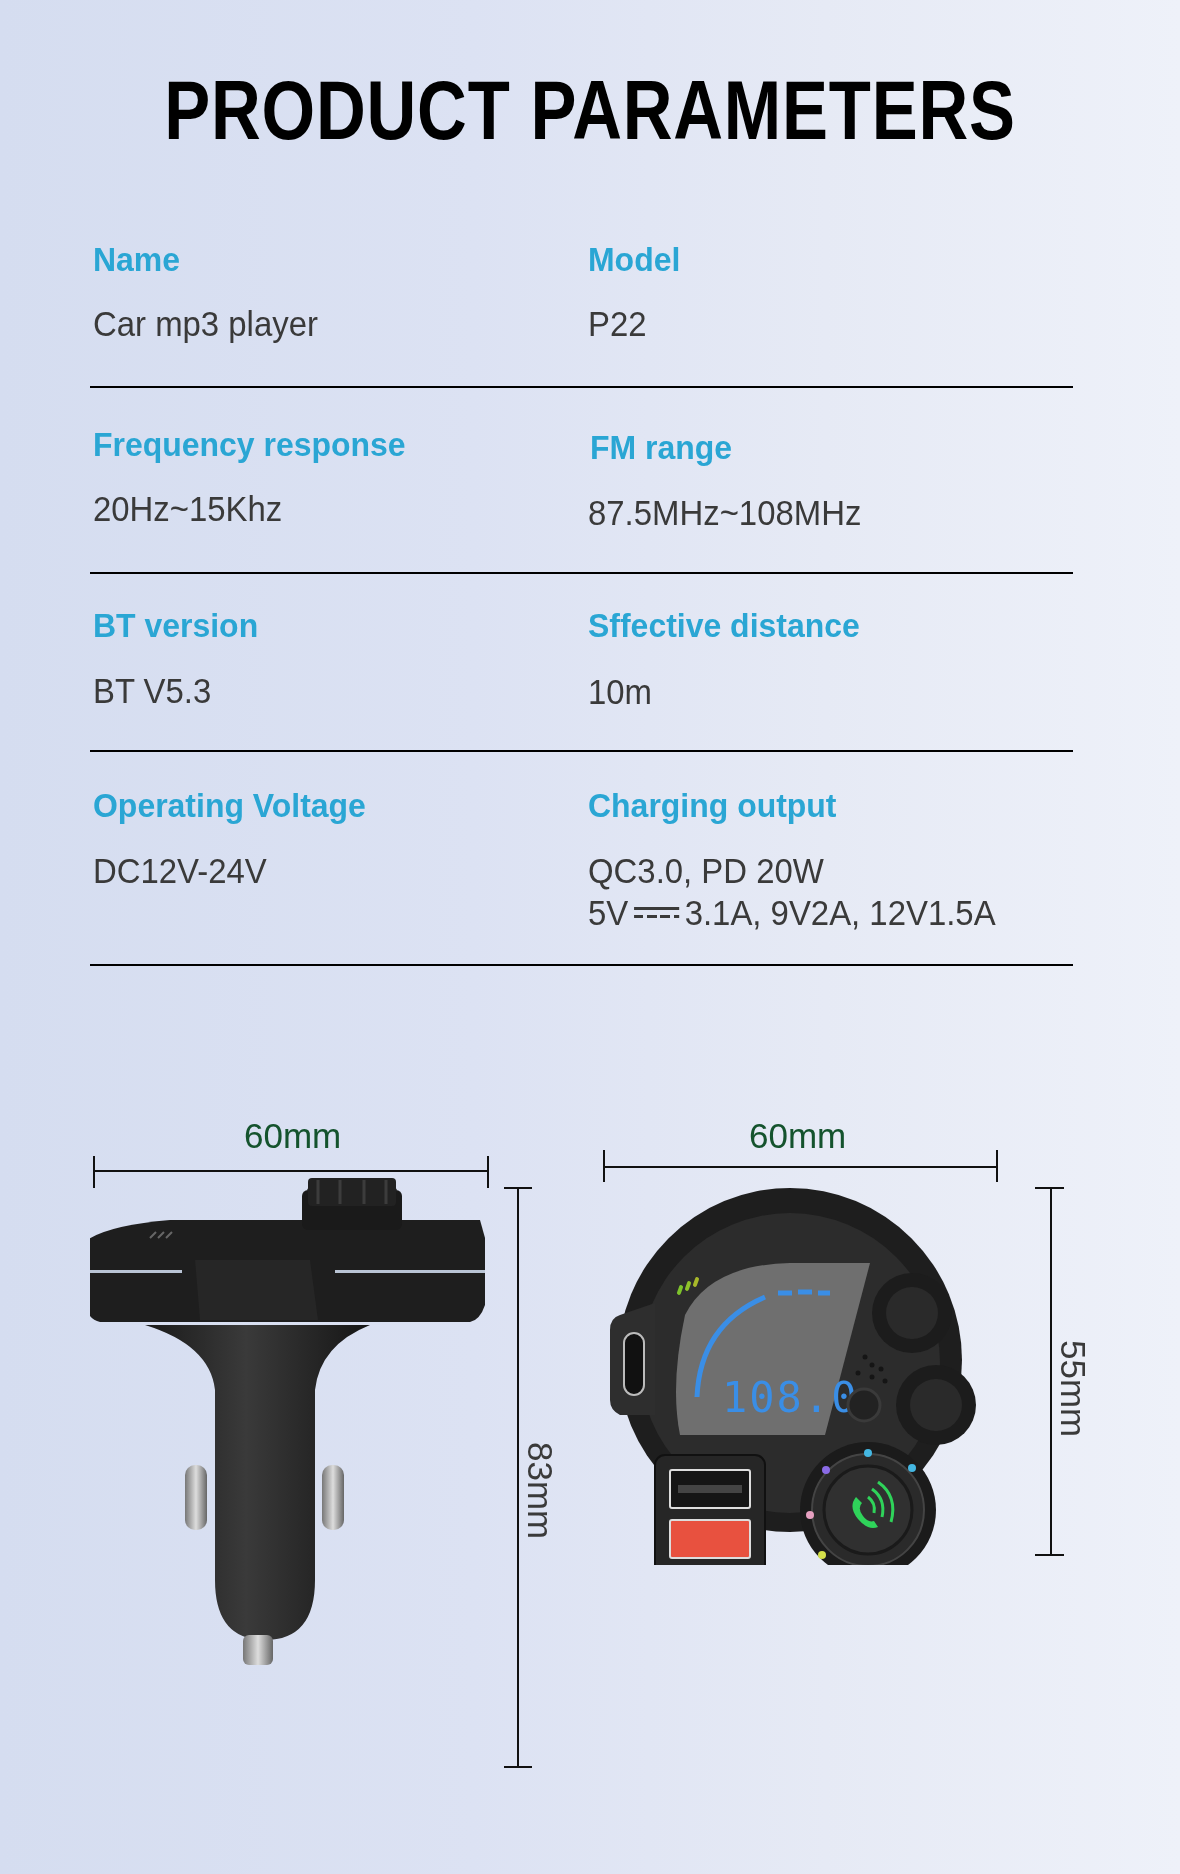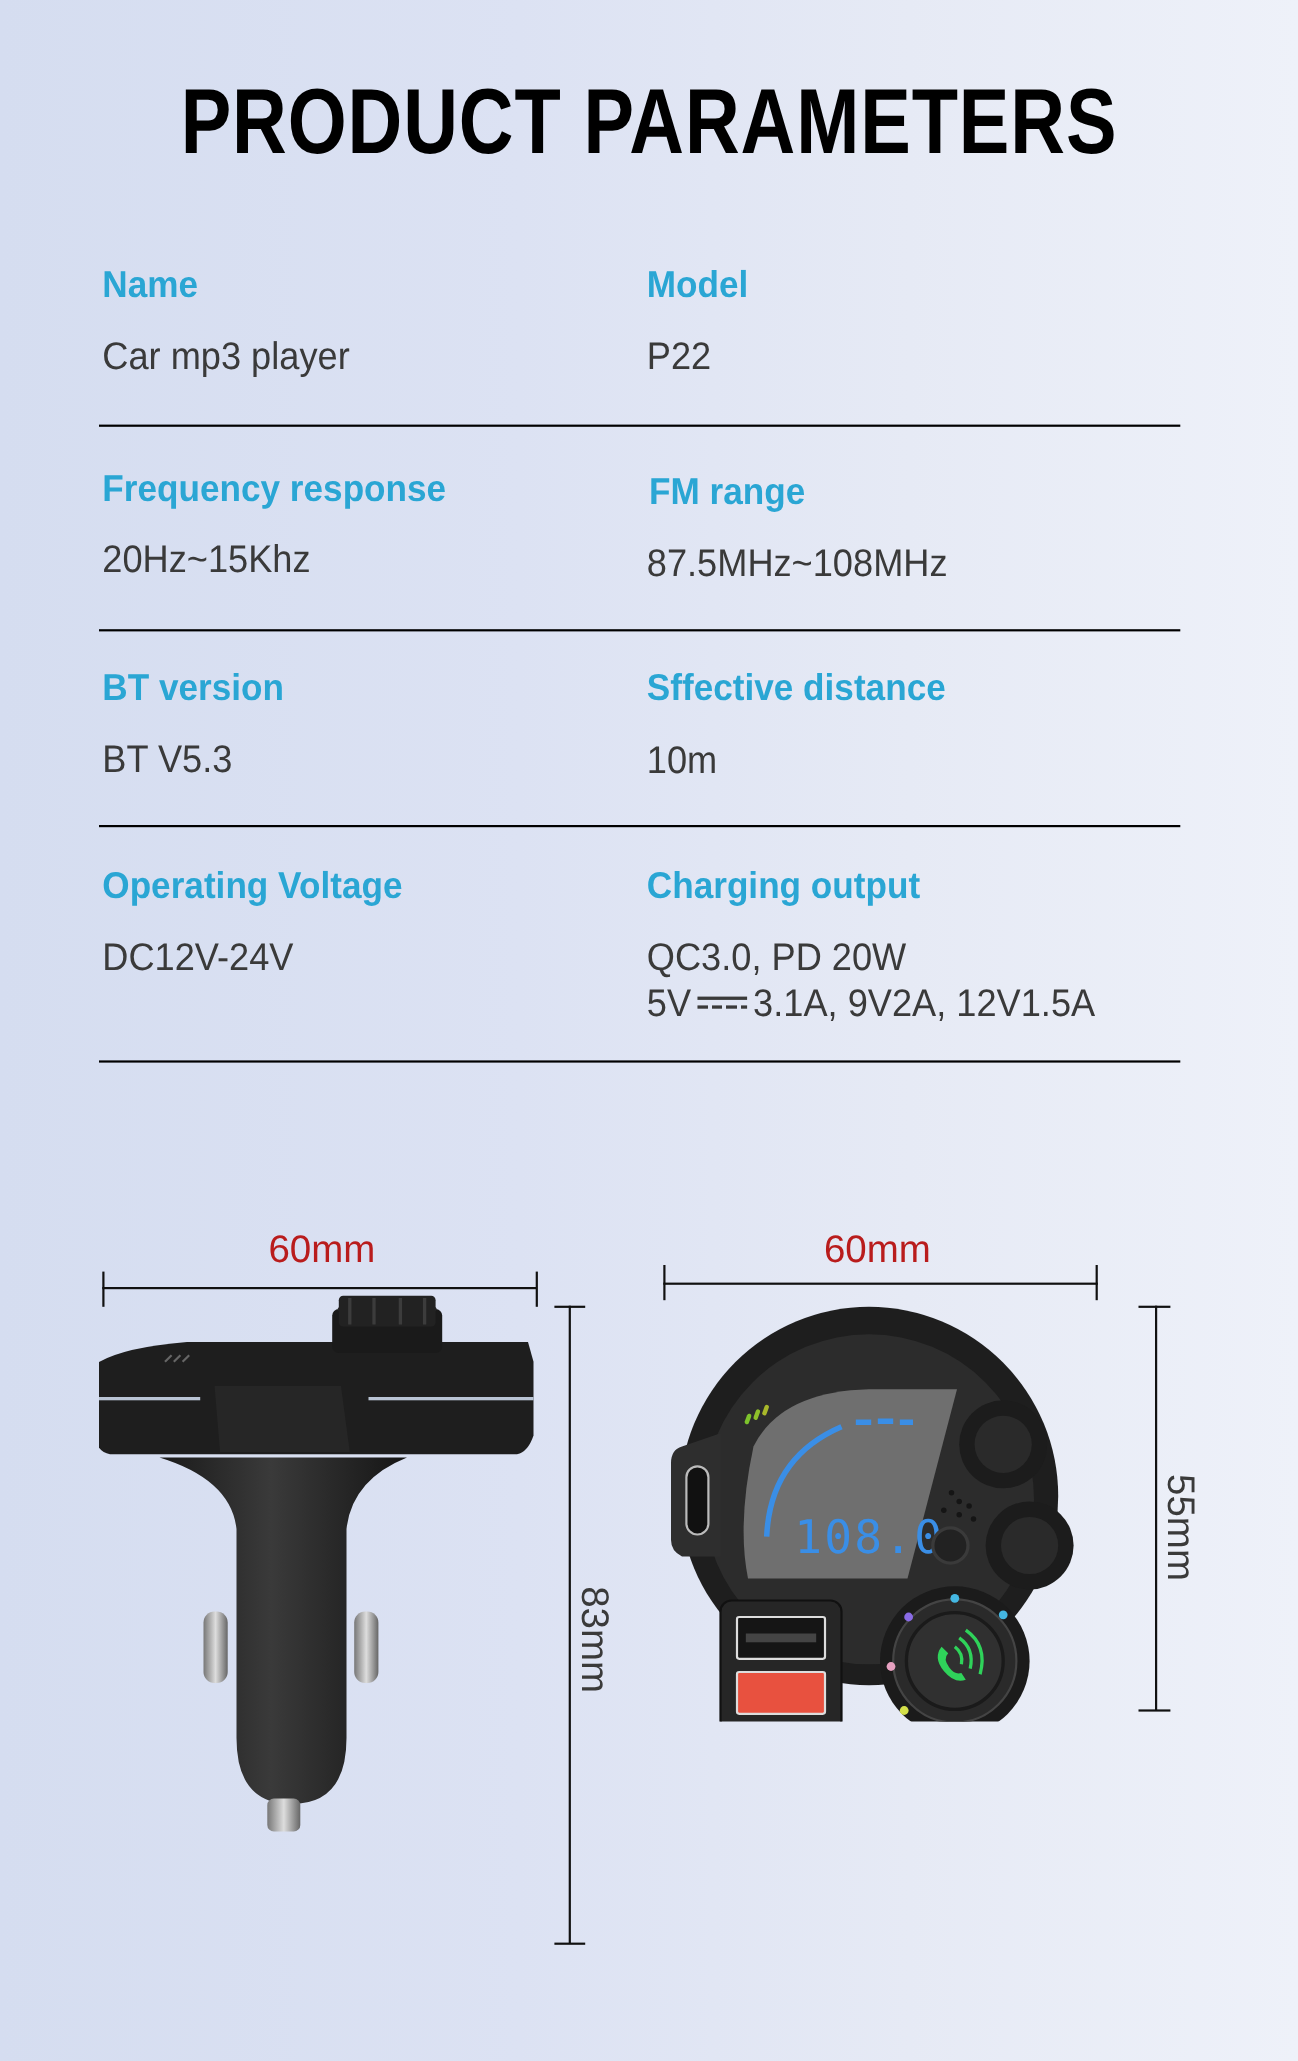--- a/index.html
+++ b/index.html
@@ -20,21 +20,21 @@
   }
   .value {
     position:absolute; color:#3a3a3a; font-size:35px; white-space:nowrap;
     transform:scaleX(0.94); transform-origin:left; line-height:42px;
   }
   .divider { position:absolute; left:90px; width:983px; height:2px; background:#000; }
   .dc-sym { display:inline-block; width:48px; height:16px; vertical-align:middle; margin:0 6px 6px 6px; position:relative; }
   .dc-sym::before { content:""; position:absolute; left:0; right:0; top:2px; height:3px; background:#3a3a3a; }
   .dc-sym::after { content:""; position:absolute; left:0; right:0; top:10px; height:3px;
     background: repeating-linear-gradient(90deg, #3a3a3a 0 10px, transparent 10px 14px); }
-  .dim-text { position:absolute; font-size:35px; color:#b91c1c; white-space:nowrap; }
+  .dim-text { position:absolute; font-size:35px; color:#14532d; white-space:nowrap; }
   .hline { position:absolute; height:2px; background:#111; }
   .vline { position:absolute; width:2px; background:#111; }
   .rot { position:absolute; font-size:35px; color:#3a3a3a; white-space:nowrap; transform:rotate(90deg); transform-origin:center; }
   .product { position:absolute; }
 </style>
 </head>
 <body>
 
 <div class="title">PRODUCT PARAMETERS</div>
 

